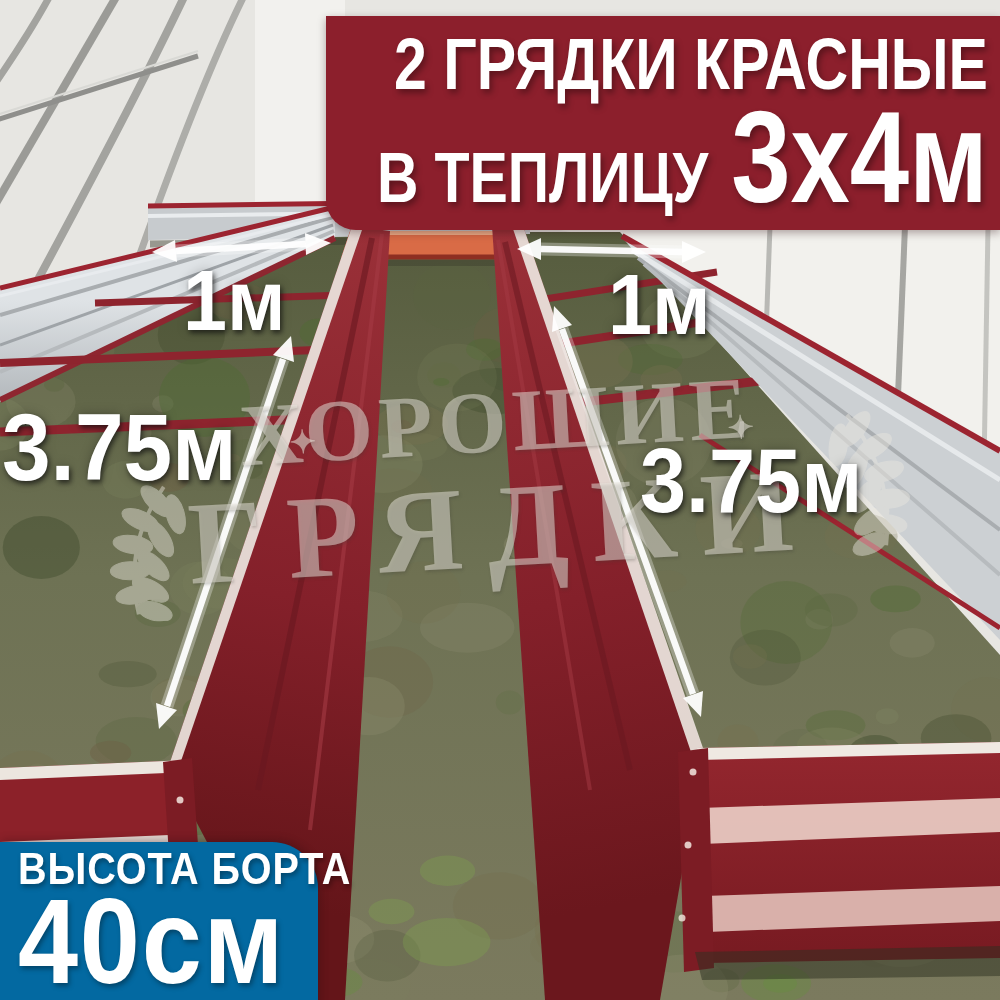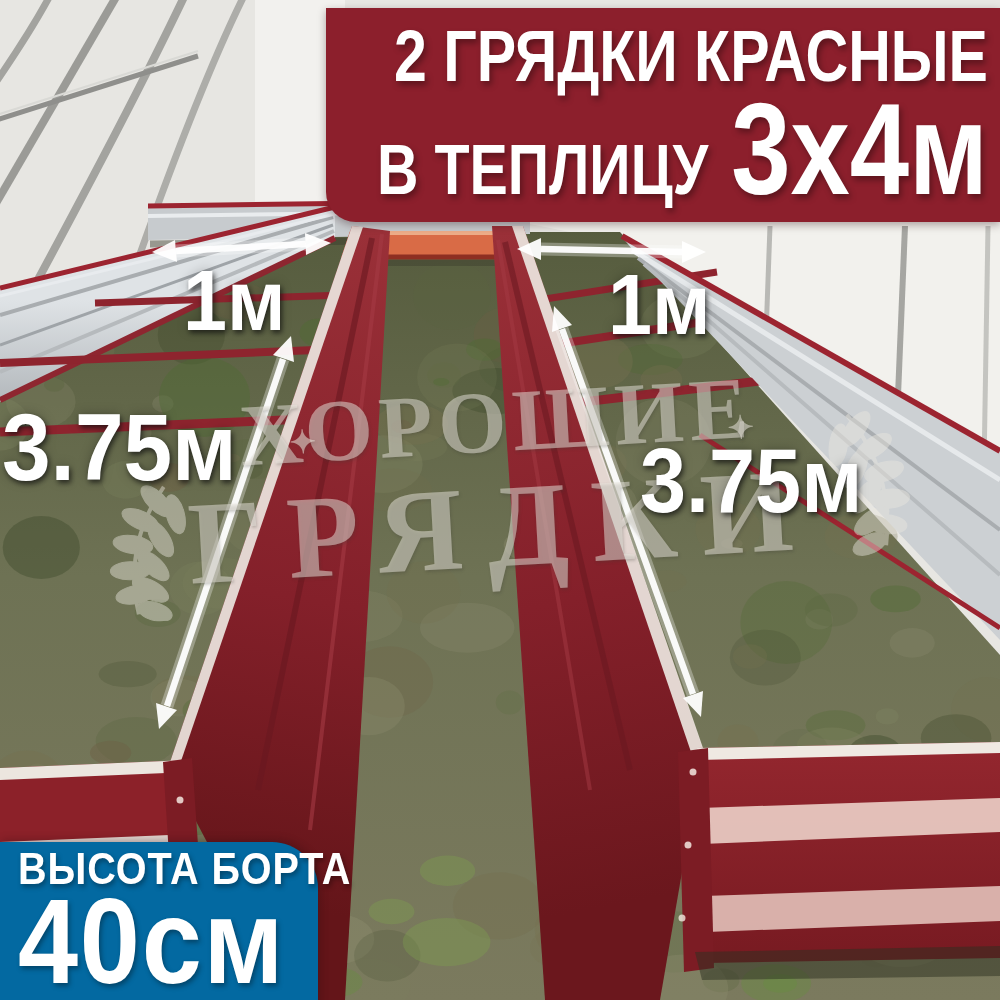--- a/index.html
+++ b/index.html
@@ -27,21 +27,21 @@
   
   .dim{position:absolute;z-index:4;color:#fff;font-weight:bold;line-height:1;
        text-shadow:2px 3px 5px rgba(15,15,15,.65),0 0 12px rgba(0,0,0,.25);
        transform:scaleX(.92);transform-origin:left top;white-space:nowrap;}
   .dim.w-left {left:183px;top:257px;font-size:86px;}
   .dim.w-right{left:608px;top:261px;font-size:86px;}
   .dim.l-left {left:2px;top:400px;font-size:95px;}
   .dim.l-right{left:640px;top:436px;font-size:90px;}
 
   
-  .banner{position:absolute;left:326px;right:0;top:8px;height:214px;z-index:5;
+  .banner{position:absolute;left:326px;right:0;top:16px;height:214px;z-index:5;
           background:#8c1f2c;border-bottom-left-radius:30px;
           box-shadow:0 3px 8px rgba(40,10,12,.35);}
   .banner-inner{position:absolute;right:12px;top:12px;text-align:right;
           color:#fff;font-weight:bold;transform:scaleX(.82);
           transform-origin:right top;white-space:nowrap;
           text-shadow:3px 4px 7px rgba(0,0,0,.35);}
   .banner-l1{font-size:72px;line-height:1;}
   .banner-l2{display:flex;justify-content:flex-end;align-items:baseline;
              gap:28px;margin-top:-8px;}
   .banner-l2 .small{font-size:70px;}

